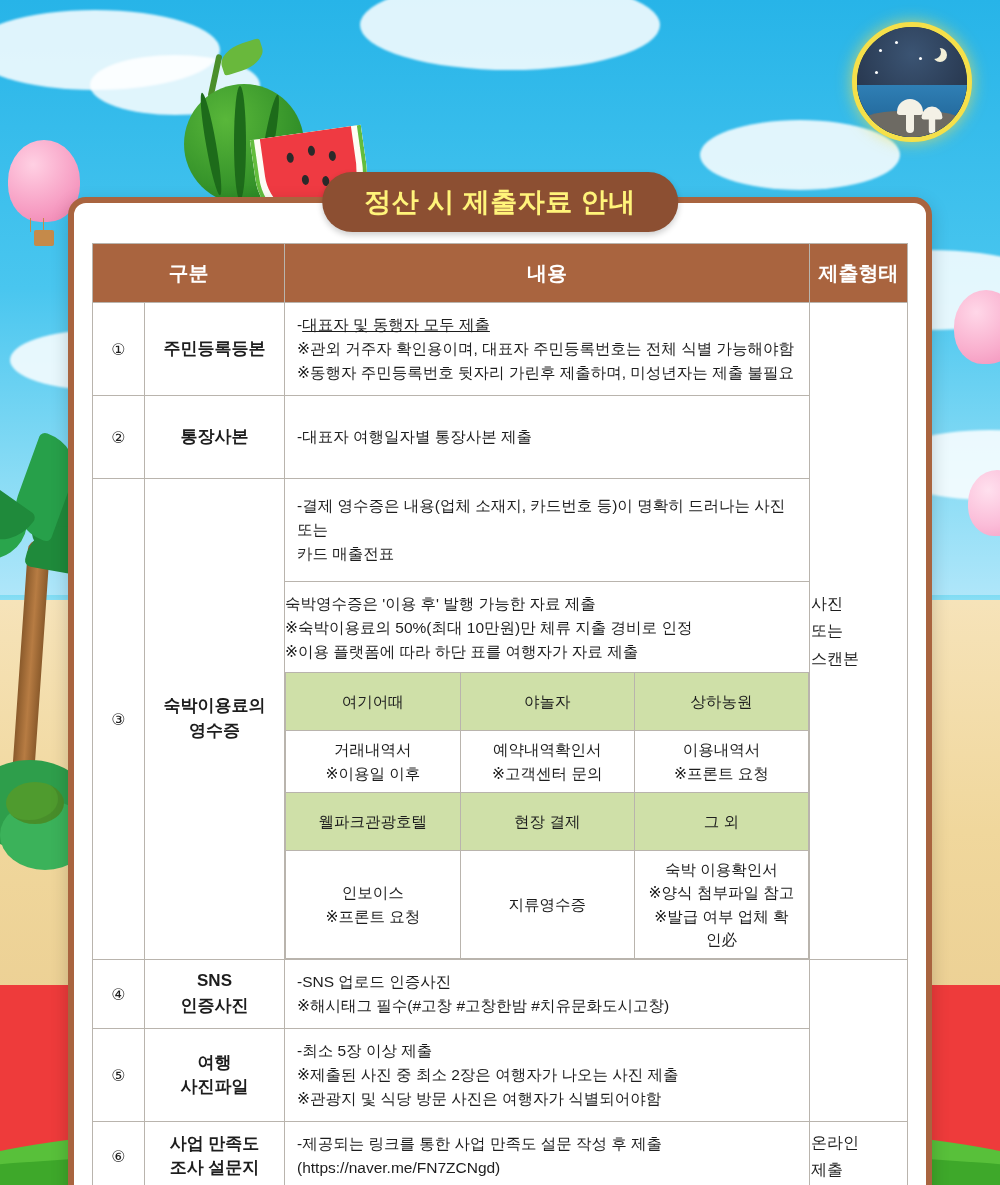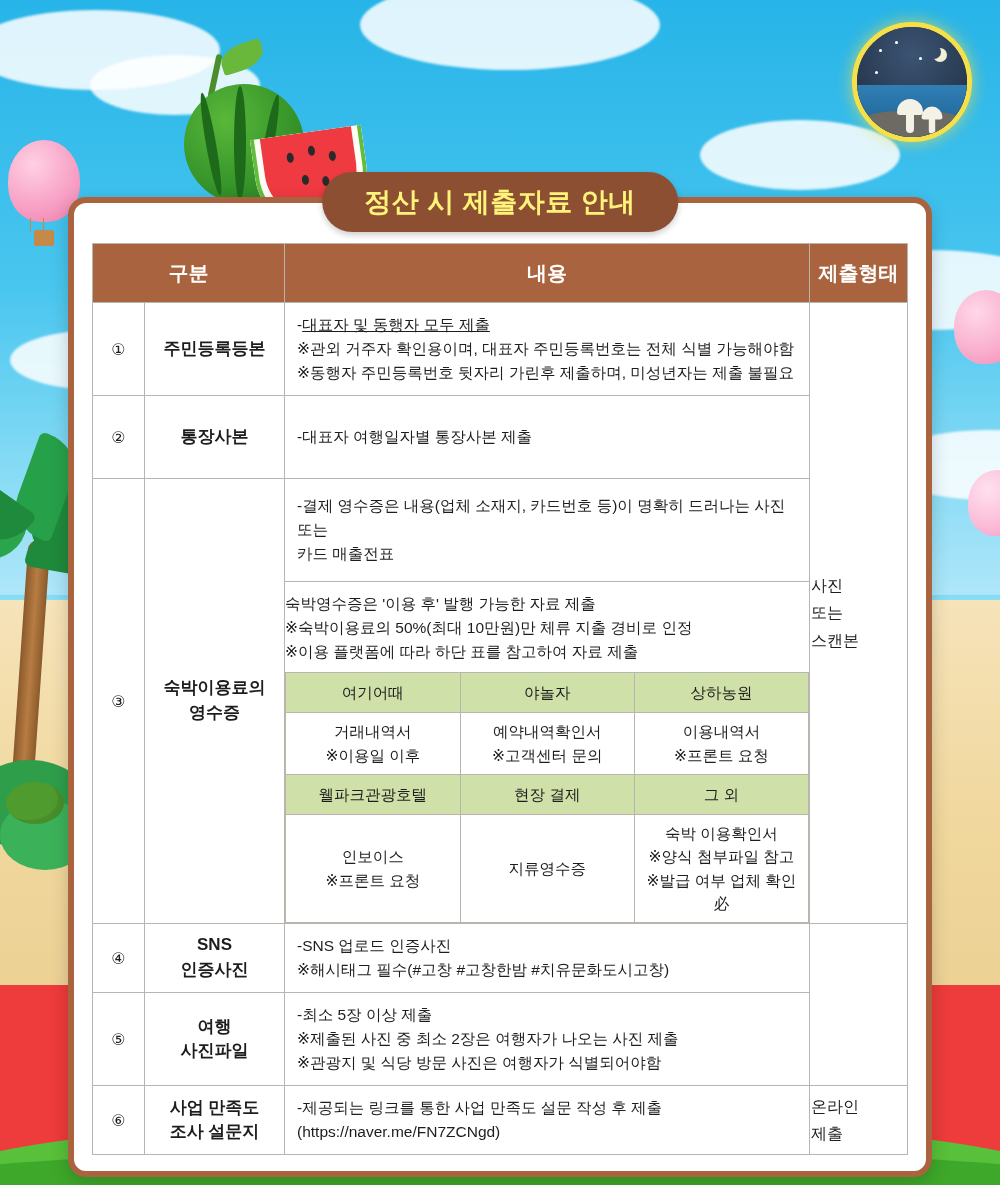--- a/index.html
+++ b/index.html
@@ -343,27 +343,27 @@
   table.inner {
     border-collapse: collapse;
     width: 100%;
     table-layout: fixed;
     margin-top: 8px;
     font-size: 15.5px;
   }
   table.inner td {
     border: 1px solid #b9b4ad;
     text-align: center;
-    padding: 7px 4px;
+    padding: 7px 12px;
     line-height: 1.5;
   }
   table.inner td.head {
     background: #cfe0a8;
     font-weight: normal;
-    padding: 8px 4px;
+    padding: 17px 4px;
   }
   .no-side-pad { padding-left: 0 !important; padding-right: 0 !important; }
 </style>
 </head>
 <body>
 
 <div class="bg">
   <div class="sky"></div>
   <div class="cloud c1"></div>
   <div class="cloud c2"></div>
@@ -479,21 +479,21 @@
         <td class="content" style="height:82px;">
           <div>-결제 영수증은 내용(업체 소재지, 카드번호 등)이 명확히 드러나는 사진 또는</div>
           <div>카드 매출전표</div>
         </td>
       </tr>
 
       <tr>
         <td class="content no-side-pad" style="padding:10px 12px 0 12px;">
           <div>숙박영수증은 '이용 후' 발행 가능한 자료 제출</div>
           <div>※숙박이용료의 50%(최대 10만원)만 체류 지출 경비로 인정</div>
-          <div>※이용 플랫폼에 따라 하단 표를 참고하여 자료 제출</div>
+          <div>※이용 플랫폼에 따라 하단 표를 여행자가 자료 제출</div>
 
           <table class="inner">
             <colgroup>
                 <col style="width:33.4%">
                 <col style="width:33.3%">
                 <col style="width:33.3%">
               </colgroup>
             <tbody>
               <tr>
                 <td class="head">여기어때</td>

